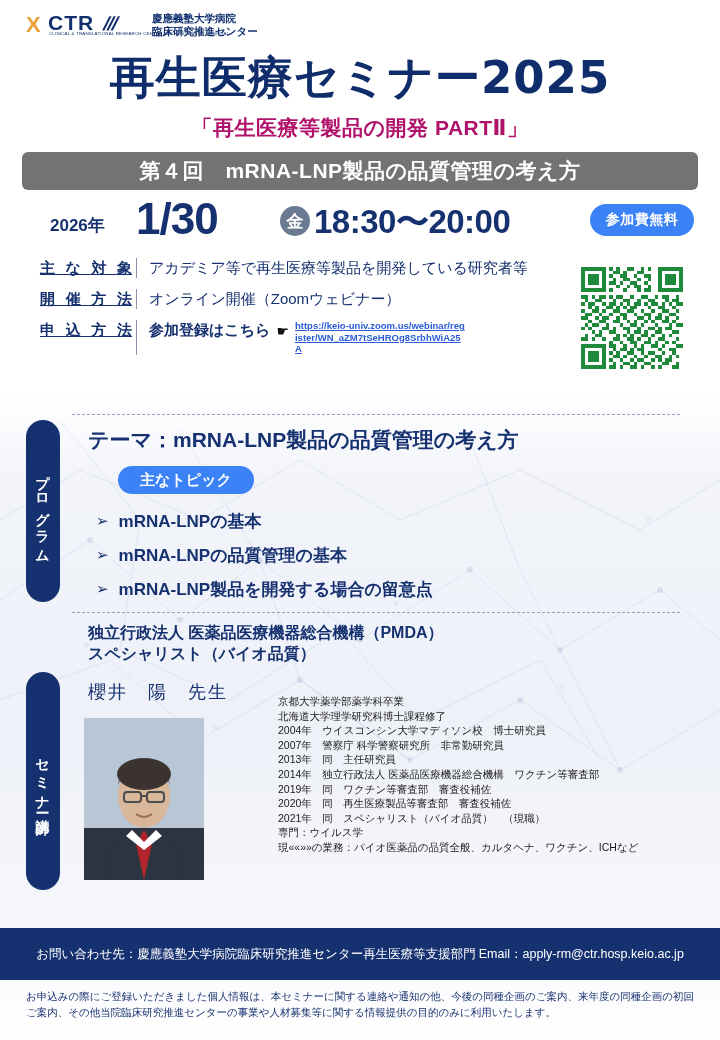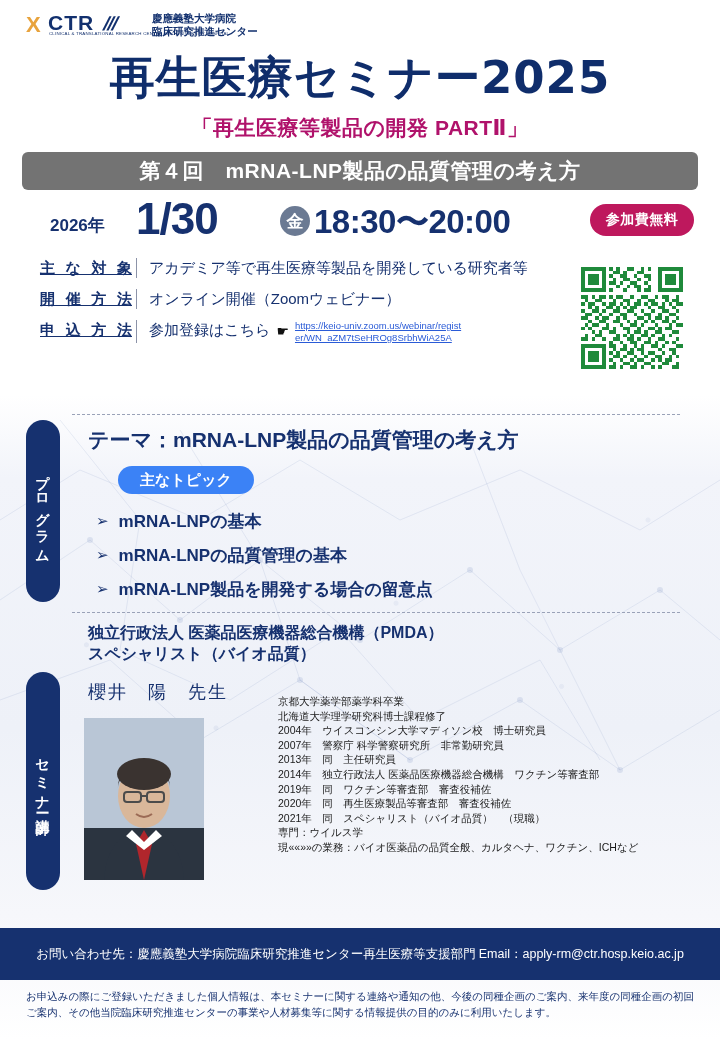--- a/index.html
+++ b/index.html
@@ -56,34 +56,34 @@
 
   
   .date-row{position:absolute;left:40px;top:198px;width:640px;height:48px;}
   .d-year{position:absolute;left:10px;top:16px;font-size:17px;color:#16316f;font-weight:bold;}
   .d-day{position:absolute;left:96px;top:-4px;font-size:44px;color:#16316f;font-weight:bold;letter-spacing:-1px;}
   .d-dow{position:absolute;left:240px;top:8px;width:30px;height:30px;border-radius:50%;
         background:#6b7a93;color:#fff;font-size:17px;font-weight:bold;display:flex;align-items:center;justify-content:center;}
   .d-time{position:absolute;left:274px;top:2px;font-size:33px;color:#16316f;font-weight:bold;letter-spacing:-.5px;}
   .badge-free{
     position:absolute;left:550px;top:6px;width:104px;height:32px;border-radius:16px;
-    background:#be185d;color:#fff;font-size:14px;font-weight:bold;
+    background:#3b82f6;color:#fff;font-size:14px;font-weight:bold;
     display:flex;align-items:center;justify-content:center;letter-spacing:.5px;
   }
 
   
   .info{position:absolute;left:40px;top:258px;width:530px;}
   .info-row{display:flex;align-items:flex-start;margin-bottom:11px;}
   .info-label{
     width:92px;flex:0 0 92px;font-size:15px;color:#16316f;font-weight:bold;
     text-align:justify;text-align-last:justify;padding-top:1px;text-decoration:underline;
   }
   .info-sep{width:1px;background:#8c93a8;align-self:stretch;margin:0 12px 0 4px;}
   .info-val{font-size:15px;color:#16316f;line-height:20px;}
-  .apply-line{display:flex;align-items:flex-start;gap:6px;}
+  .apply-line{display:flex;align-items:flex-start;gap:6px;font-weight:bold;}
   .hand-icon{font-size:14px;color:#111;line-height:18px;padding-top:2px;}
   .url{font-size:9.5px;color:#2a5bd7;text-decoration:underline;line-height:11.5px;word-break:break-all;max-width:170px;display:block;}
 
   
   .qr-box{position:absolute;left:578px;top:264px;width:108px;height:108px;background:#fff;padding:3px;}
   .qr-box svg{display:block;}
 
   
   .vtab{
     position:absolute;width:34px;border-radius:17px;background:#16316f;color:#fff;

